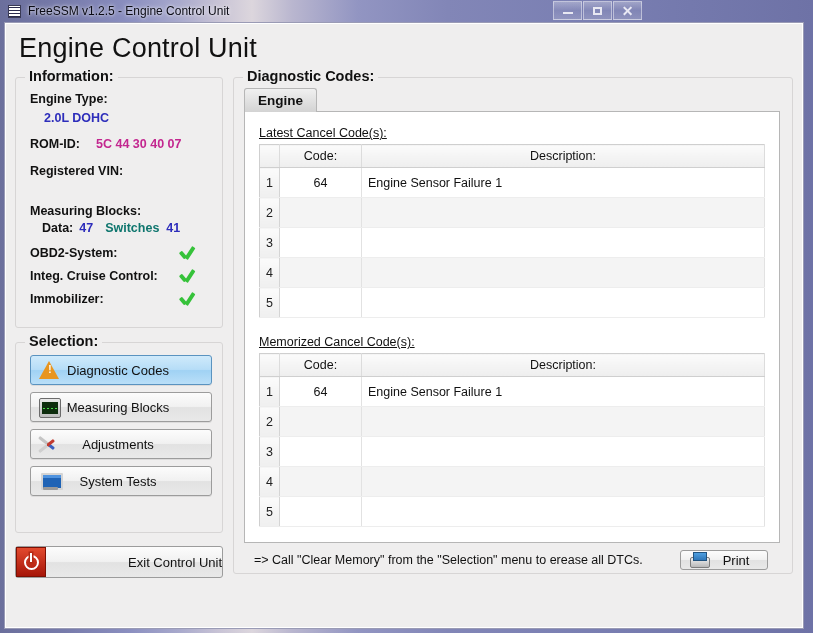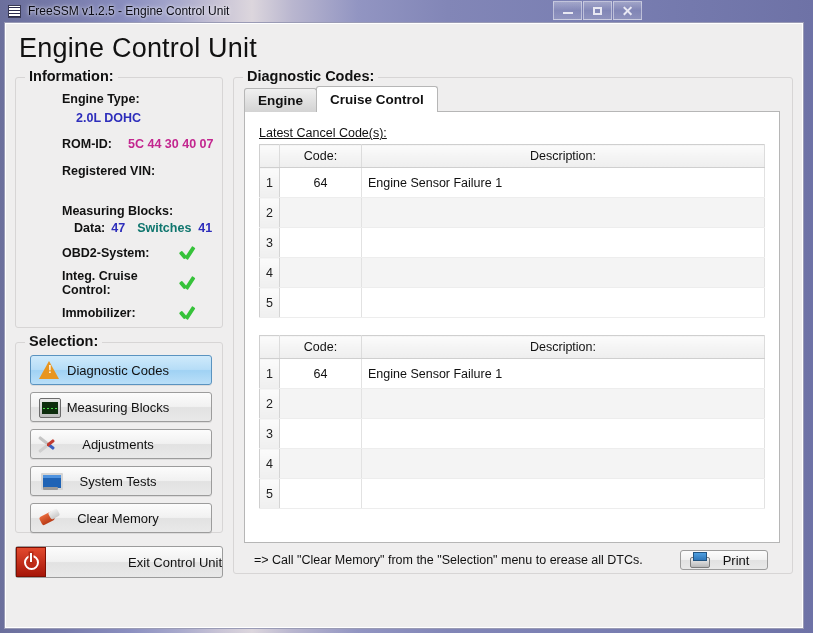--- a/index.html
+++ b/index.html
@@ -99,21 +99,21 @@
     background: #efeeee;
     padding: 0 4px;
     font-size: 14.5px;
     font-weight: bold;
     color: #111;
   }
 
   
   #leftcol { width: 208px; flex: 0 0 208px; }
 
-  #info-group { height: 251px; padding-left: 32px; }
+  #info-group { height: 251px; }
   #info-body { padding: 14px 8px 0 14px; }
   .info-label {
     font-size: 12.5px; font-weight: bold; color: #111;
   }
   .info-row { display: flex; align-items: baseline; margin-bottom: 3px; }
   .info-val-blue { color: #2d2dbb; font-size: 12.5px; font-weight: bold; }
   .info-val-pink { color: #c3268f; font-size: 12.5px; font-weight: bold; }
   .ind-row {
     display: flex; align-items: center; justify-content: space-between;
     padding-right: 18px; margin-bottom: 9px;
@@ -413,47 +413,40 @@
             <span class="lbl">Measuring Blocks</span>
           </div>
           <div class="selbtn">
             <span class="ico ico-tools"></span>
             <span class="lbl">Adjustments</span>
           </div>
           <div class="selbtn">
             <span class="ico ico-monitor"></span>
             <span class="lbl">System Tests</span>
           </div>
-          <div class="selbtn">
-            <span class="ico ico-eraser"></span>
-            <span class="lbl">Clear Memory</span>
-          </div>
         </div>
       </div>
 
       <div id="exitbtn">
         <span class="powerbox">
             <span class="power-glyph"></span>
           </span>
         <span class="lbl">Exit Control Unit</span>
       </div>
 
     </div>
 
     <div id="rightcol">
       <div class="group" id="dc-group">
         <div class="legend">Diagnostic Codes:</div>
         <div id="dc-body">
 
           <div id="tabstrip">
             <div class="tab">
               <span>Engine</span>
-            </div>
-            <div class="tab active">
-              <span>Cruise Control</span>
             </div>
           </div>
 
           <div id="tabpanel">
 
             <div class="table-caption">Latest Cancel Code(s):</div>
             <table class="dtc">
               <thead>
                 <tr>
                   <th class="c-idx"></th>
@@ -485,20 +478,21 @@
                 <tr class="odd">
                   <td class="idx">5</td>
                   <td class="code"></td>
                   <td></td>
                 </tr>
               </tbody>
             </table>
 
             <div id="spacer-gap"></div>
 
+            <div class="table-caption">Memorized Cancel Code(s):</div>
             <table class="dtc">
               <thead>
                 <tr>
                   <th class="c-idx"></th>
                   <th class="c-code">Code:</th>
                   <th>Description:</th>
                 </tr>
               </thead>
               <tbody>
                 <tr class="odd">

